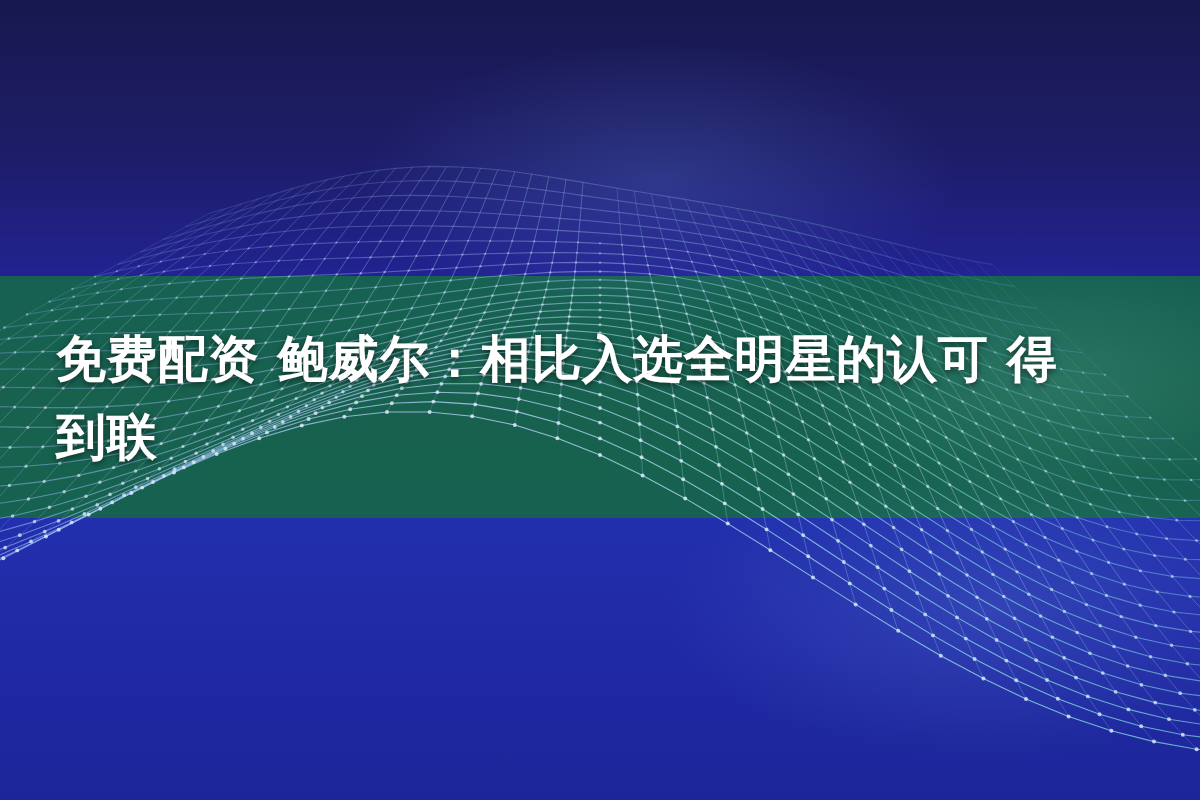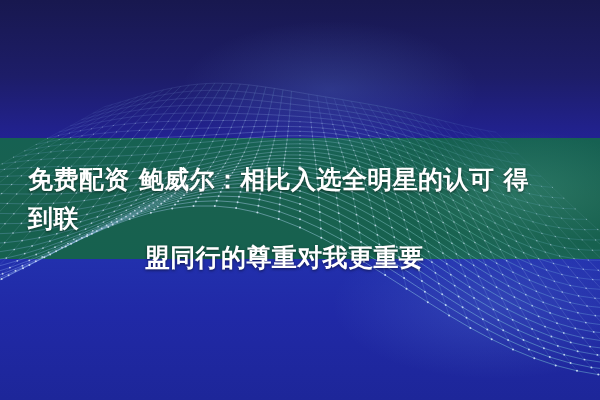--- a/index.html
+++ b/index.html
@@ -1050,16 +1050,15 @@
         <circle cx="598.3" cy="374.6" r="1.00" opacity="0.80"></circle>
       </g>
   </svg>
 
   <div class="glow" id="glow-a"></div>
   <div class="glow" id="glow-b"></div>
   <div class="glow" id="glow-c"></div>
 
   <div id="headline">
     <span class="line" id="line-1">免费配资 鲍威尔：相比入选全明星的认可 得到联</span>
-    <span class="line" id="line-2">盟同行的尊重对我更重要</span>
   </div>
 
 </div>
 
 </body></html>

